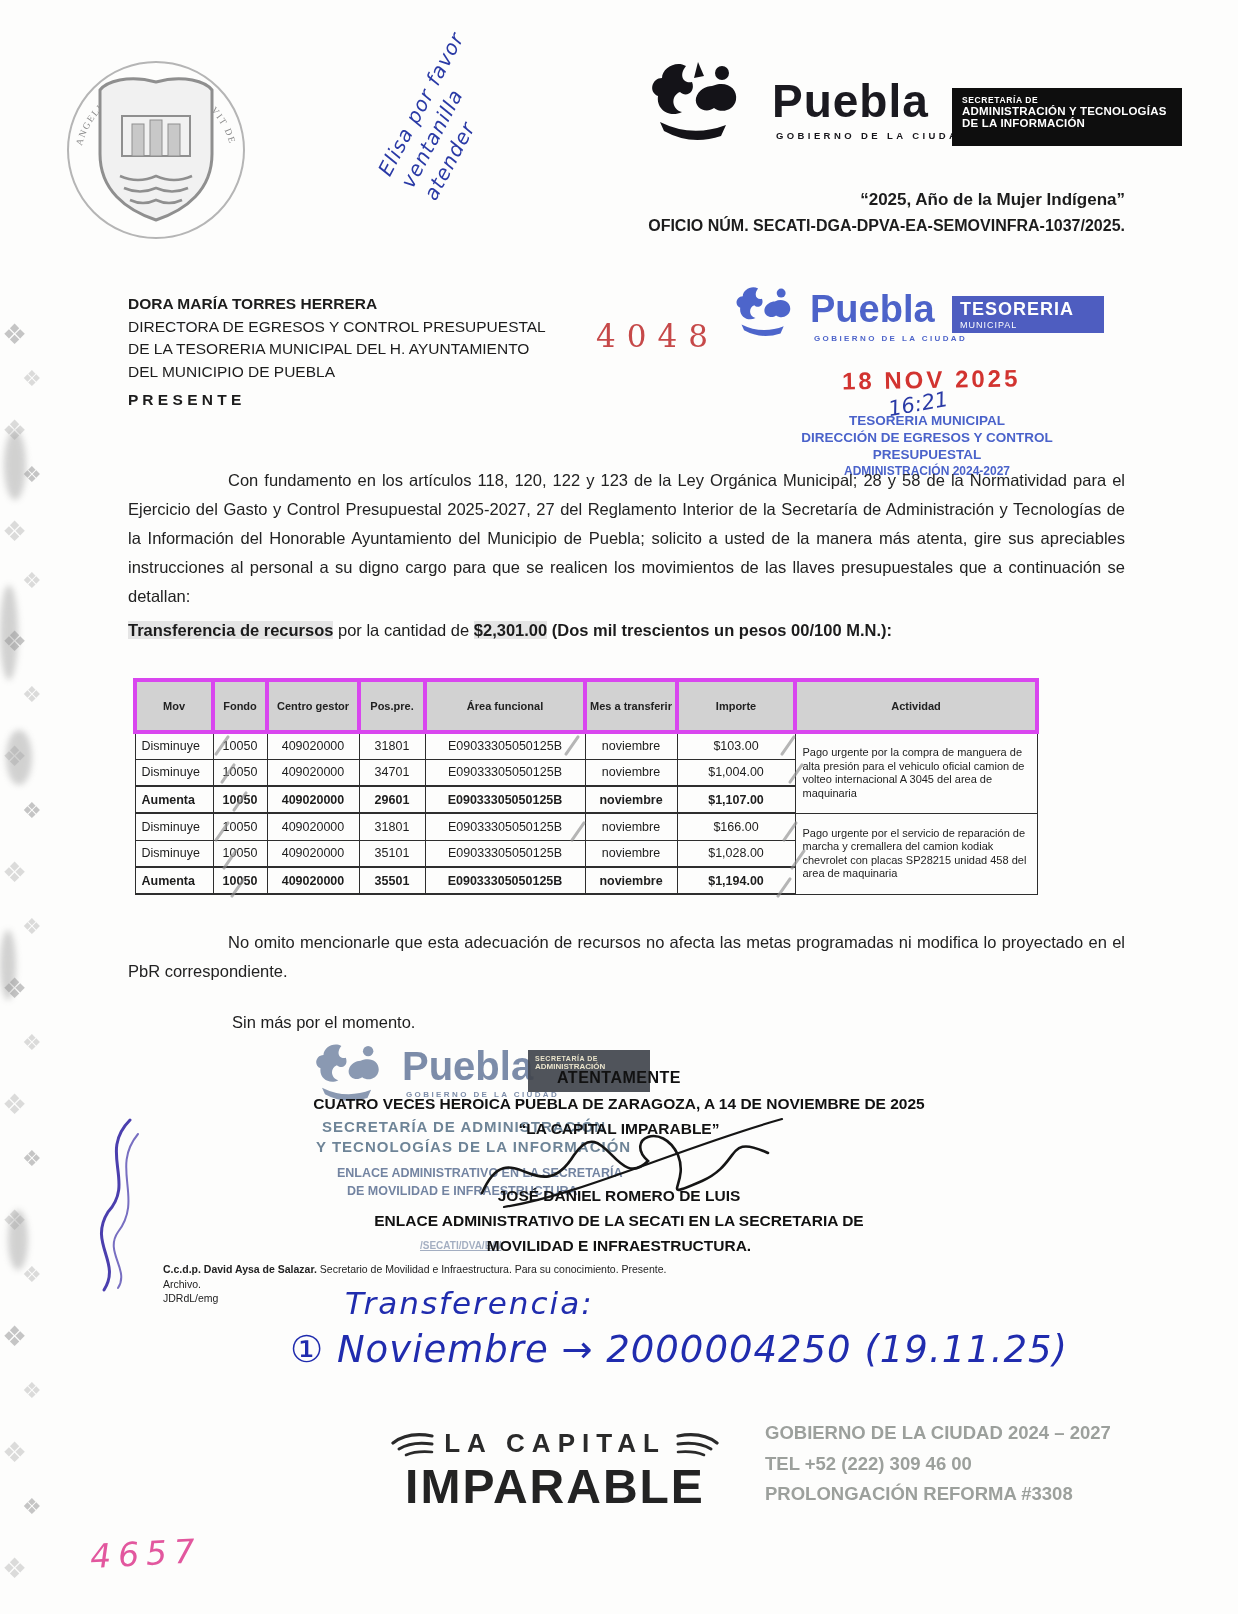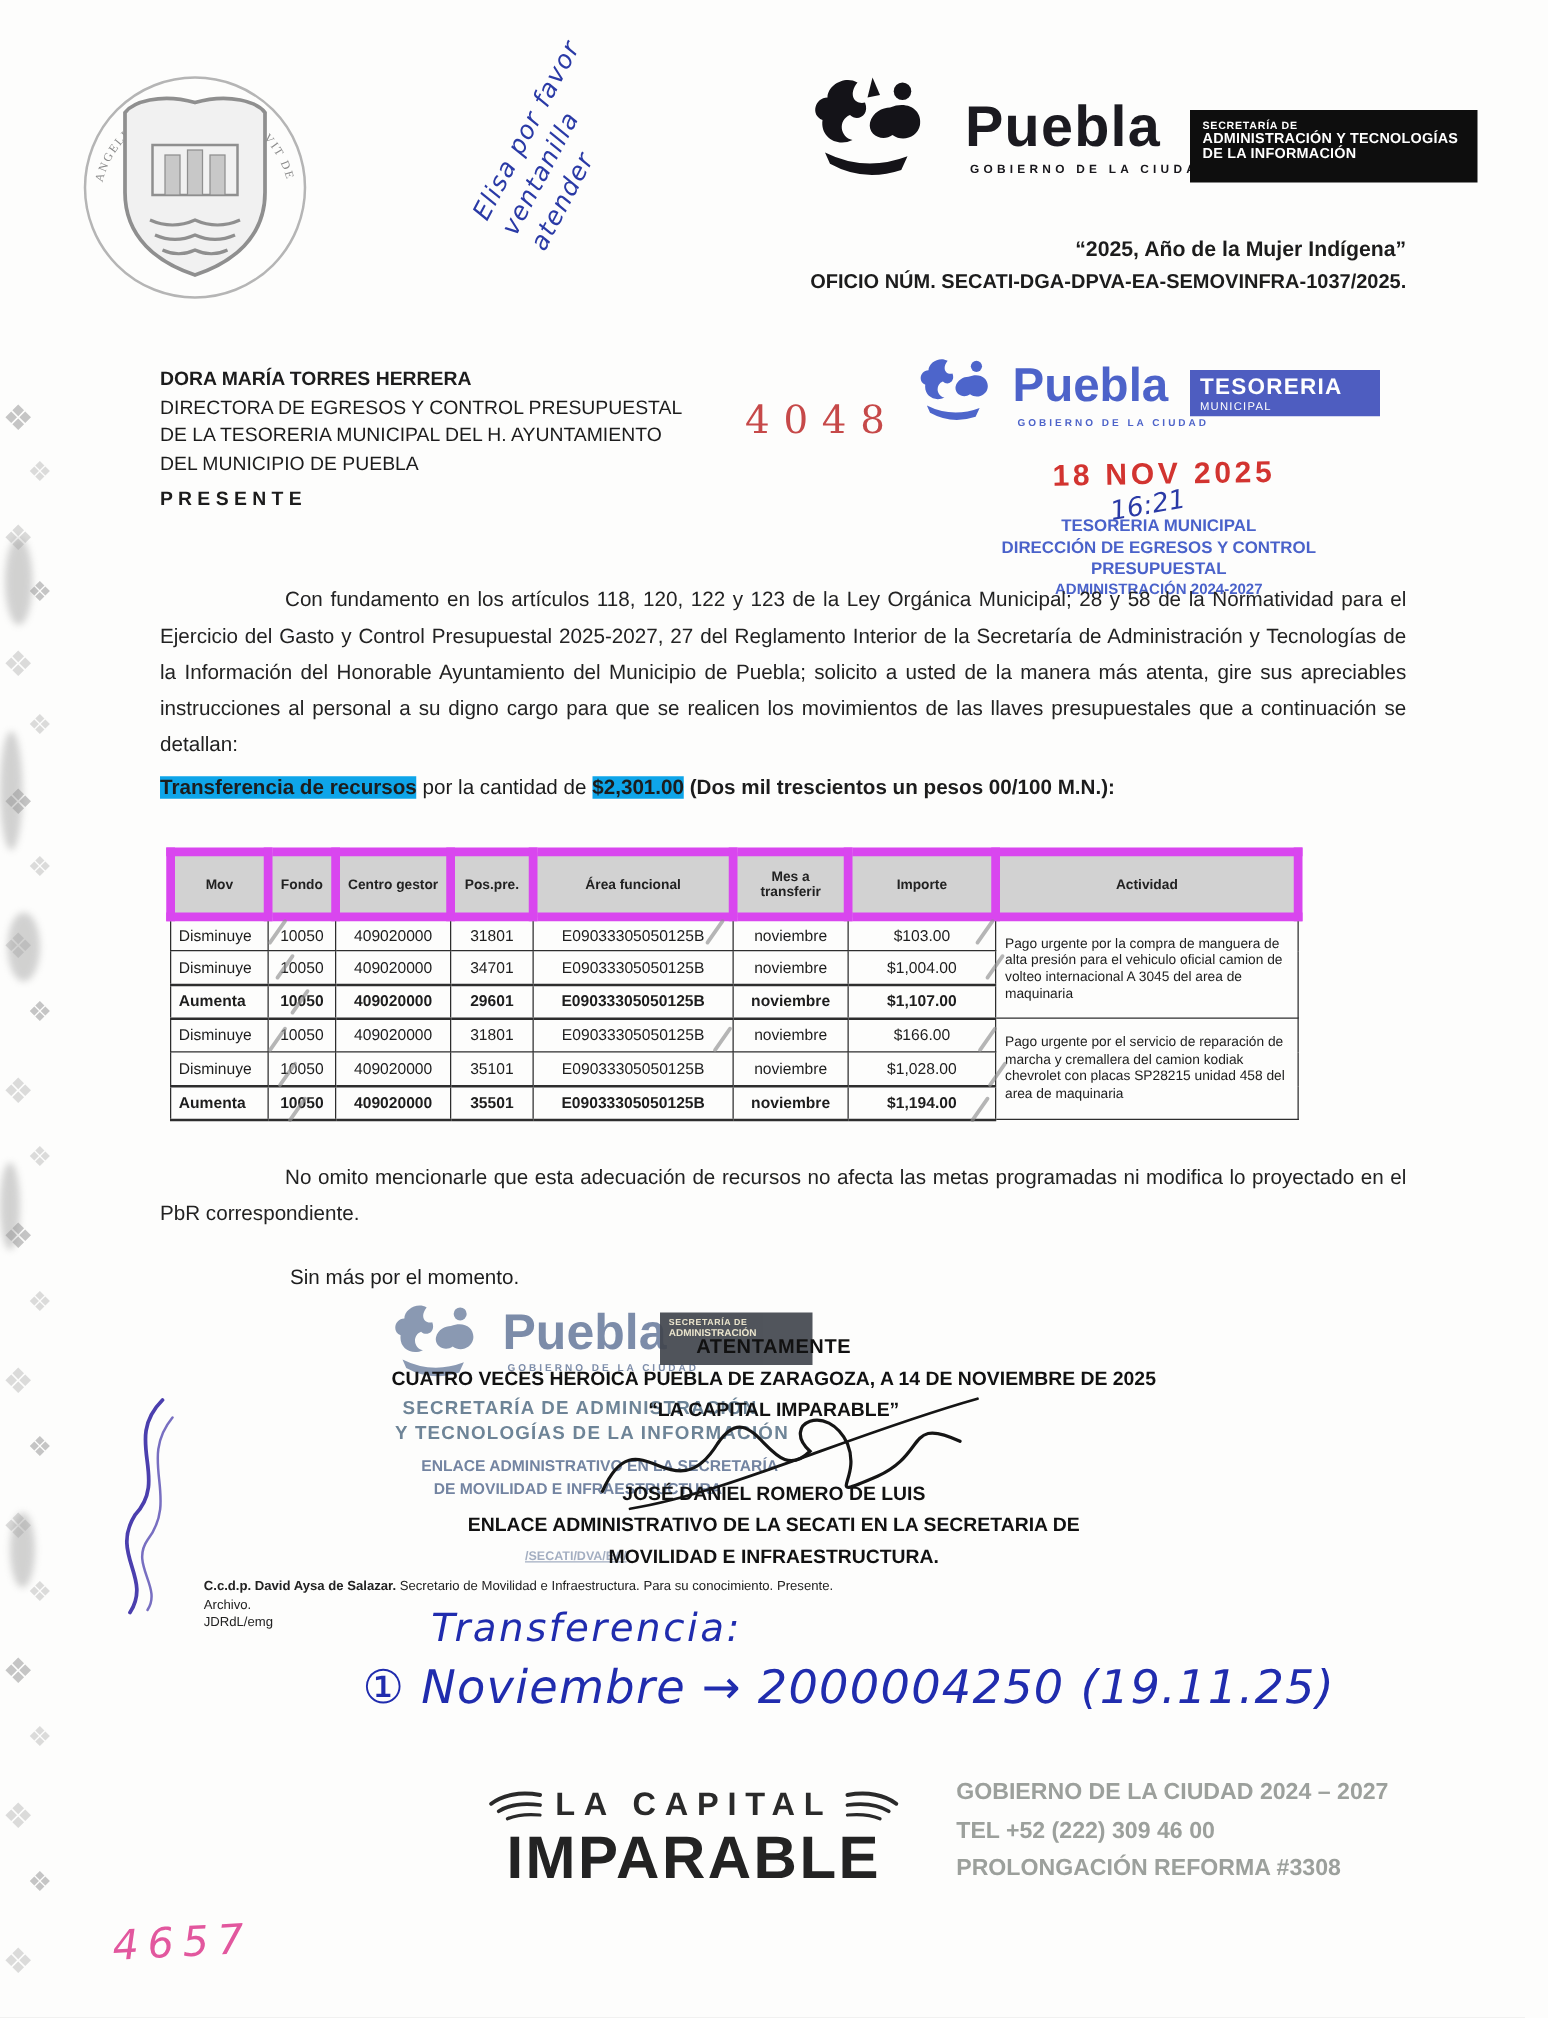--- a/index.html
+++ b/index.html
@@ -45,26 +45,26 @@
   .st-dept { position:absolute; left:742px; top:412px; width:370px; text-align:center; color:#3b55c6; font-weight:bold; line-height:17px; opacity:.92; }
   .st-dept .d1, .st-dept .d2, .st-dept .d3 { font-size:13.5px; }
   .st-dept .d4 { font-size:12px; }
 
   .para { position:absolute; left:128px; width:997px; text-align:justify; font-size:16.5px; line-height:29px; color:#222; }
   .para1 { top:466px; text-indent:100px; }
   .para2 { top:928px; text-indent:100px; }
   .closing { position:absolute; left:232px; top:1013px; font-size:16.5px; }
 
   .transfer-line { position:absolute; left:128px; top:621px; font-size:16.5px; width:1000px; }
-  .hl { background:#0ea5e9; }
+  .hl { background:#e5e5e5; }
   .b { font-weight:bold; }
 
   
   table.budget { position:absolute; left:133px; top:678px; width:902px; border-collapse:collapse; table-layout:fixed; }
-  table.budget th { background:#d2d2d2; font-size:11px; border:7px solid #d946ef; height:52px; padding:2px; color:#222; }
+  table.budget th { background:#d2d2d2; font-size:11px; border:4px solid #d946ef; height:52px; padding:2px; color:#222; }
   table.budget td { border:1px solid #2e2e2e; font-size:12.5px; height:27px; text-align:center; padding:1px 3px; color:#1d1d1d; }
   table.budget .mov-cell { text-align:left; padding-left:6px; }
   table.budget tr.bold-row td { font-weight:bold; border-top-width:2px; border-bottom-width:2px;margin-top:37px; }
   table.budget td.act { font-size:11px; text-align:left; padding:2px 7px; line-height:13.5px; vertical-align:middle; }
   td.act1 { color:#49506a; }
   td.act2 { color:#2b3f9e; }
 
   
   .sig-brand { position:absolute; left:402px; top:1044px; font-size:40px; font-weight:bold; color:#66799b; opacity:.85; }
   .sig-brand-sub { position:absolute; left:406px; top:1090px; font-size:8px; font-weight:bold; letter-spacing:2.4px; color:#66799b; opacity:.85; }

